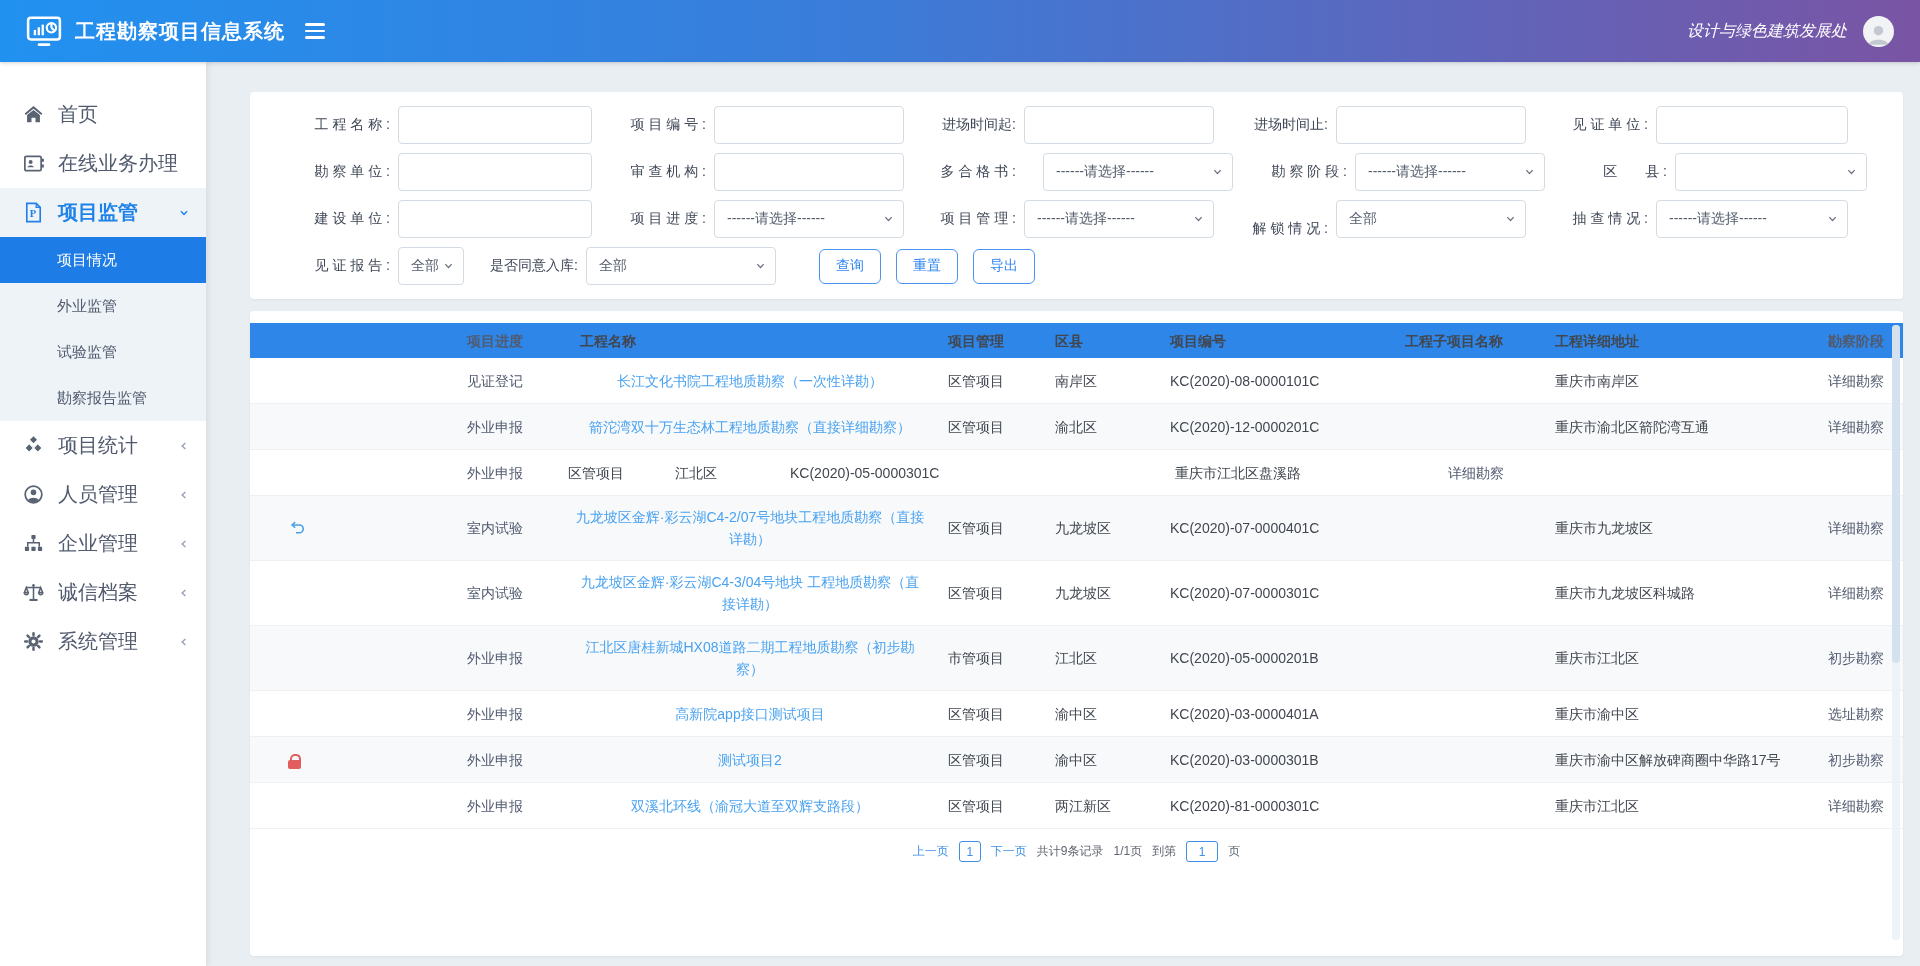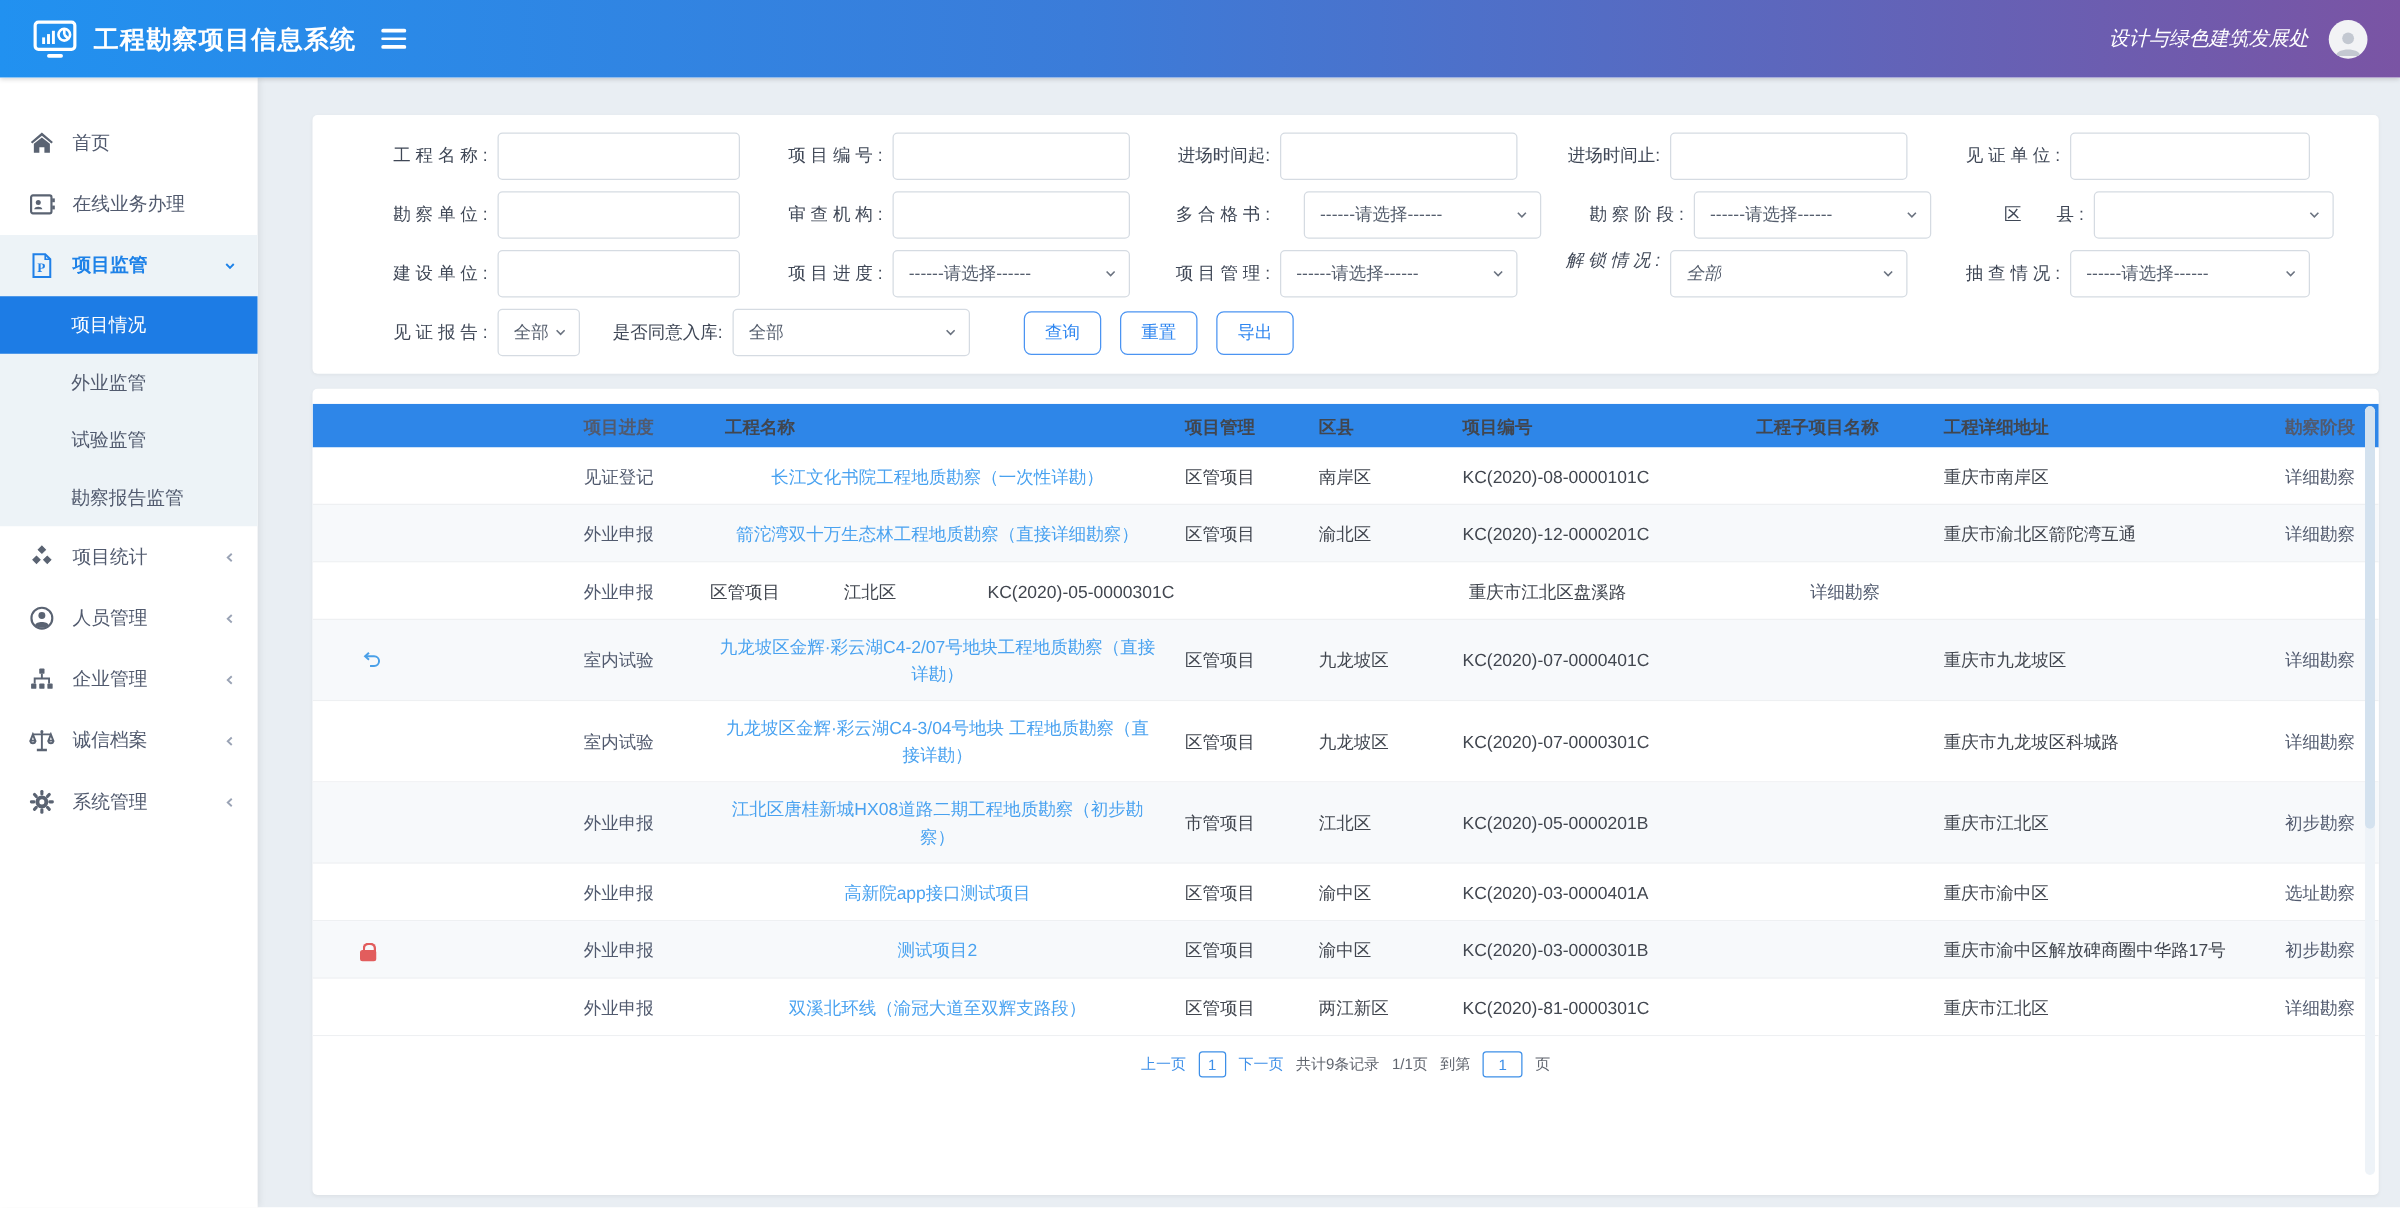--- a/index.html
+++ b/index.html
@@ -17,21 +17,21 @@
   .hamburger i { display:block; width:20px; height:2.6px; background:#fff; border-radius:2px; }
   .topbar-right { margin-left:auto; display:flex; align-items:center; gap:16px; }
   .dept { color:#fff; font-size:16px;font-style:italic; }
   .avatar { width:31px; height:31px; border-radius:50%; background:#f2f3f5; display:flex; align-items:flex-end; justify-content:center; overflow:hidden; cursor:pointer; }
 
   
   .sidebar { position:absolute; left:0; top:62px; width:206px; bottom:0; background:#fff;
     box-shadow:2px 0 6px rgba(0,0,0,.08); z-index:20; padding-top:28px; }
   .side-item { position:relative; height:49px; display:flex; align-items:center; padding-left:22px; cursor:pointer; }
   .s-icon { width:23px; height:23px; margin-right:13px; display:flex; align-items:center; justify-content:center; flex:none; }
-  .s-label { font-size:15px; color:#515a6e; }
+  .s-label { font-size:20px; color:#515a6e; }
   .parent-active .s-label { color:#1e82e8; font-weight:bold; }
   .chev { position:absolute; right:16px; top:50%; transform:translateY(-50%); display:flex; }
   .menu-group.group-open { background:#edf3f7; }
   .sub-item { height:46px; display:flex; align-items:center; padding-left:57px; font-size:15px; color:#515a6e; cursor:pointer; }
   .sub-item.active { background:#1d7ce5; color:#fff; }
 
   
   .content { position:absolute; left:206px; top:62px; right:0; bottom:0; background:#e9eef3;
     padding:30px 17px 0 44px; overflow:hidden; }
   .panel { background:#fff; border-radius:4px; box-shadow:0 1px 3px rgba(0,0,0,.05); }
@@ -368,21 +368,21 @@
               <span class="f-label w3">项 目 管 理 :</span>
               <div class="f-select">
                 <span class="val">------请选择------</span>
                 <span class="sel-arrow">
                   <svg width="11" height="11" viewBox="0 0 12 12">
                     <polyline points="2.5,4 6,7.6 9.5,4" fill="none" stroke="#6b7380" stroke-width="1.4"></polyline>
                   </svg>
                 </span>
               </div>
             </div>
-            <div class="c4" style="display: flex; align-items: flex-start; font-style: italic;">
+            <div class="c4" style="display: flex; align-items: flex-end;">
               <span class="f-label w4">解 锁 情 况 :</span>
               <div class="f-select">
                 <span class="val">全部</span>
                 <span class="sel-arrow">
                   <svg width="11" height="11" viewBox="0 0 12 12">
                     <polyline points="2.5,4 6,7.6 9.5,4" fill="none" stroke="#6b7380" stroke-width="1.4"></polyline>
                   </svg>
                 </span>
               </div>
             </div>

